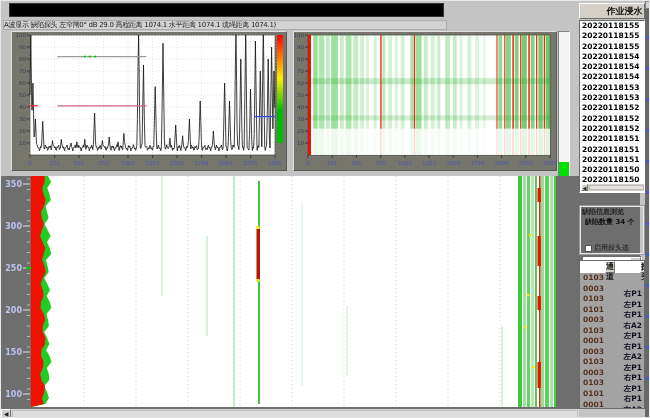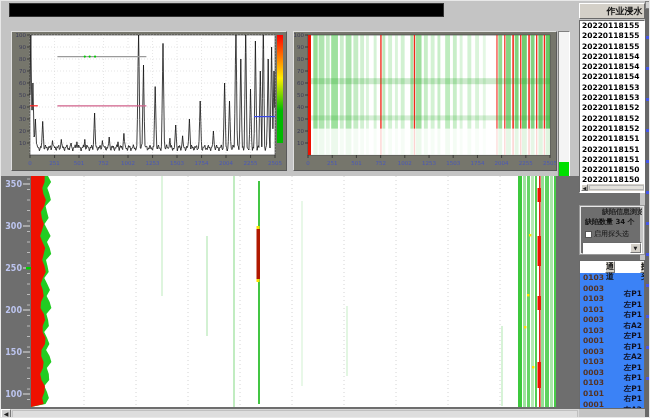--- a/index.html
+++ b/index.html
@@ -38,58 +38,59 @@
               color:#000; padding-left:2px; white-space:nowrap; }
   #job-hscroll { position:absolute; left:1px; bottom:1px; width:63px; height:7px; background:#d4d0c8; }
   #job-hscroll .arr { position:absolute; left:0; top:0; width:7px; height:7px; background:#d4d0c8;
                       border:1px solid; border-color:#fff #777 #777 #fff; font-size:5px; line-height:6px;
                       text-align:center; color:#222; }
   #job-hscroll .track { position:absolute; left:8px; top:1px; right:0; height:5px; background:#e4e2dc;
                         border:1px solid #b8b8b8; }
 
   #defect-box { position:absolute; left:0; top:204px; width:66px; height:50px;
                 border:1px solid #9a9a9a; box-shadow:inset 0 0 0 1px #e9e9e9; padding:1px 2px; }
-  #defect-title { font-size:7px; font-weight:bold; color:#222; white-space:nowrap; overflow:hidden;margin-left:20px; }
+  #defect-title { font-size:7px; font-weight:bold; color:#222; white-space:nowrap; overflow:hidden; }
   #defect-count { font-size:7px; font-weight:bold; color:#111; padding-left:3px; white-space:nowrap; }
-  #defect-check { display:flex; align-items:center; margin-top:2px; padding-left:3px; }
+  #defect-check { display:flex; align-items:center; margin-top:16px; padding-left:3px; }
   #defect-check .box { width:7px; height:7px; background:#fff; border:1px solid #555; margin-right:2px; }
   #defect-check .lbl { font-size:7px; color:#111; white-space:nowrap; }
   #defect-combo { display:flex; margin-top:3px; height:12px; border:1px solid;
                   border-color:#6a6a6a #ffffff #ffffff #6a6a6a; background:#fff; }
   #defect-combo .val { flex:1; font-size:7px; }
   #defect-combo .btn { width:11px; background:#d4d0c8; border:1px solid;
                        border-color:#fff #777 #777 #fff; font-size:5px; line-height:9px;
                        text-align:center; color:#222; }
 
   #probe-table { position:absolute; left:0; top:259px; width:66px; height:149px; background:#fff;
                  border:1px solid #6a6a6a; overflow:hidden; }
   .pt-head { display:flex; height:12px; }
   .pt-head .hc { background:#d4d0c8; border:1px solid; border-color:#fff #777 #777 #fff;
                  font-size:8px; font-weight:bold; text-align:center; line-height:10px; color:#111;margin-left:25px; }
   .pt-head .hc.c1 { width:34px; } .pt-head .hc.c2 { width:32px; }
-  .pt-row { display:flex; height:10.55px; background:#3b82f6; }
+  .pt-row { display:flex; height:10.55px; background:#a3a3a3; }
   .pt-row .c1 { width:34px; font-size:7.5px; font-weight:bold; color:#553322; padding-left:3px;
                 line-height:10.5px; }
   .pt-row .c2 { width:28px; font-size:7.5px; font-weight:bold; color:#101020; text-align:right;
                 line-height:10.5px;margin-top:16px; }
 
   #bottom-scroll { left:0; top:408px; width:578px; height:10px; background:#d8d8d8; }
   #bottom-scroll .arr { position:absolute; left:0; top:0; width:10px; height:10px; background:#cfcfcf;
                         border:1px solid; border-color:#fff #777 #777 #fff; font-size:6px;
                         line-height:8px; text-align:center; color:#222; }
   #bottom-scroll .track { position:absolute; left:11px; top:1px; right:1px; height:8px;
                           background:#dedede; border:1px solid #c0c0c0; }
 </style>
 </head>
 <body>
 
 <div id="app">
 
   <div id="black-bar" class="abs"></div>
 
+  <div id="status-text" class="abs">A波显示 缺陷探头 左窄闸0° dB 29.0 高程距离 1074.1 水平距离 1074.1 缆绳距离 1074.1)</div>
 
   <div id="ascan-panel" class="abs chart-panel">
     <svg id="ascan-svg" width="274" height="138">
         <rect x="18" y="3" width="245" height="120" fill="#ffffff" stroke="#444" stroke-width="0.7"></rect>
         <line x1="18" y1="3" x2="18" y2="123" stroke="#d4d4d4" stroke-width="0.6" stroke-dasharray="1,2"></line>
         <line x1="18" y1="123" x2="18" y2="126" stroke="#222" stroke-width="0.7"></line>
         <text x="18" y="133" font-size="5.5" text-anchor="middle" fill="#4a58b8">0</text>
         <line x1="42.54890219560878" y1="3" x2="42.54890219560878" y2="123" stroke="#d4d4d4" stroke-width="0.6" stroke-dasharray="1,2"></line>
         <line x1="42.54890219560878" y1="123" x2="42.54890219560878" y2="126" stroke="#222" stroke-width="0.7"></line>
         <text x="42.54890219560878" y="133" font-size="5.5" text-anchor="middle" fill="#4a58b8">251</text>

